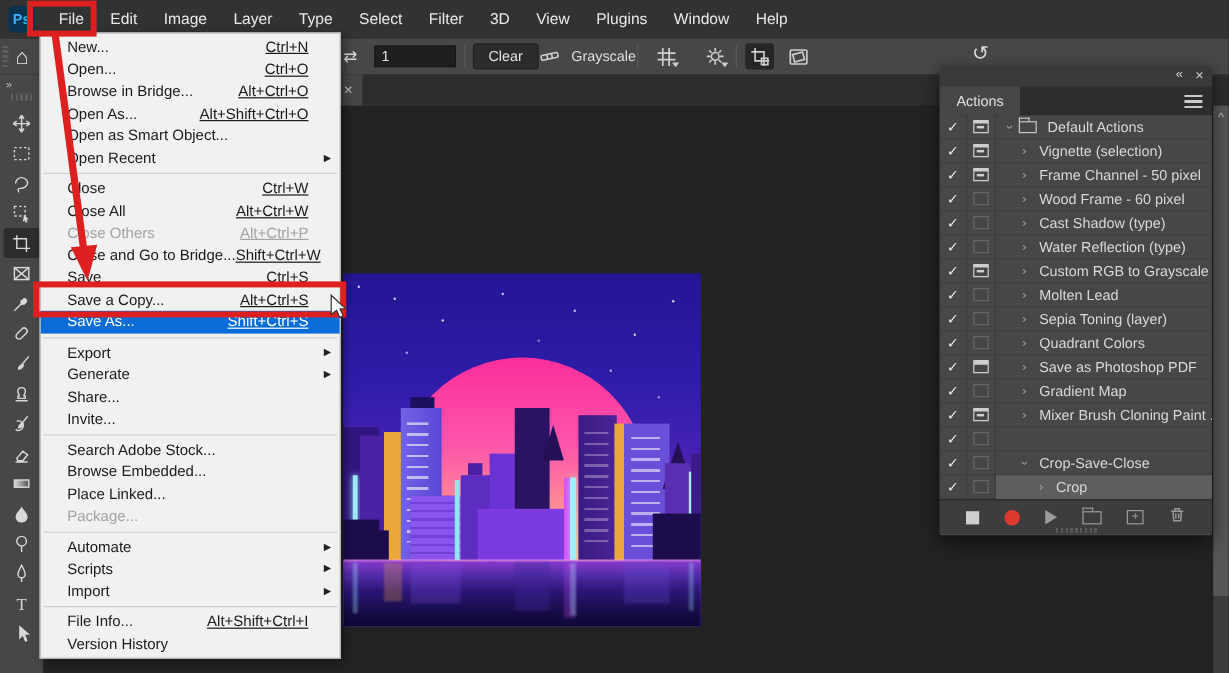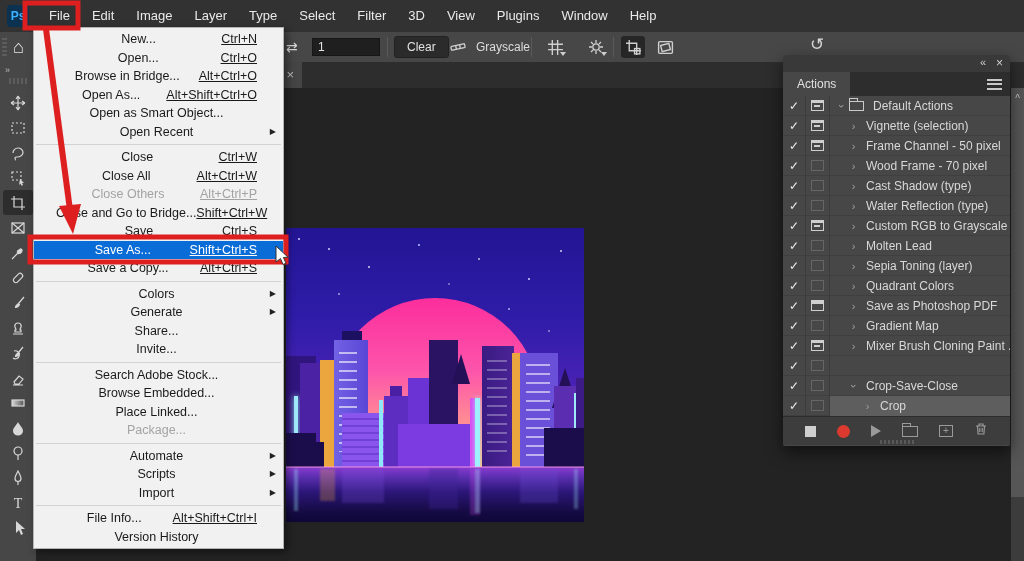--- a/index.html
+++ b/index.html
@@ -90,21 +90,21 @@
   .t-play{width:0;height:0;border-left:10px solid #9a9a9a;border-top:6px solid transparent;border-bottom:6px solid transparent;}
   .t-folder{width:16px;height:11px;border:1px solid #9a9a9a;position:relative;}
   .t-folder::before{content:"";position:absolute;left:-1px;top:-4px;width:7px;height:2px;border:1px solid #9a9a9a;border-bottom:none;}
   .t-new{width:14px;height:12px;border:1px solid #9a9a9a;color:#9a9a9a;font-size:10px;line-height:10px;text-align:center;}
   .t-trash svg{stroke:#9a9a9a;fill:none;stroke-width:1.2;}
   .ap-grip{position:absolute;bottom:1px;left:50%;transform:translateX(-50%);width:34px;height:4px;background:repeating-linear-gradient(90deg,#5a5a5a 0 2px,transparent 2px 4px);}
 
   
   .file-menu{position:absolute;left:33px;top:27px;width:251px;background:#f1f1f1;border:1px solid #b4b4b4;box-shadow:3px 3px 8px rgba(0,0,0,.45);z-index:40;padding:2px 0;}
   .mi{display:flex;align-items:center;height:18.5px;padding:0 26px 0 22px;position:relative;font-size:12.5px;color:#1a1a1a;cursor:default;}
-  .mi-label{flex:1;white-space:nowrap;text-align:center;}
+  .mi-label{flex:1;white-space:nowrap;}
   .mi-short{white-space:nowrap;text-decoration:underline;}
   .mi .sub{position:absolute;right:7px;top:4px;font-size:8px;color:#222;}
   .mi.disabled{color:#a3a3a3;}
   .mi.selected{background:#0a6cd6;color:#fff;}
   .menu-sep{height:7px;position:relative;}
   .menu-sep::after{content:"";position:absolute;left:2px;right:2px;top:3px;height:1px;background:#d2d2d2;}
 
   
   .annot{position:absolute;inset:0;z-index:60;pointer-events:none;}
 </style>
@@ -423,21 +423,21 @@
       </div>
 
       <div class="arow">
         <span class="col-check"><span class="check-mark">✓</span></span>
         <span class="col-dlg">
           <span class="dlg dlg-none"></span>
         </span>
         <span class="row-main ind-1">
           <span class="caret">›</span>
 
-          <span class="lbl">Wood Frame - 70 pixel</span>
+          <span class="lbl">Wood Frame - 60 pixel</span>
         </span>
       </div>
 
       <div class="arow">
         <span class="col-check"><span class="check-mark">✓</span></span>
         <span class="col-dlg">
           <span class="dlg dlg-none"></span>
         </span>
         <span class="row-main ind-1">
           <span class="caret">›</span>
@@ -649,37 +649,37 @@
       <span class="mi-short">Shift+Ctrl+W</span>
 
     </div>
 
     <div class="mi">
       <span class="mi-label">Save</span>
       <span class="mi-short">Ctrl+S</span>
 
     </div>
 
+    <div class="mi">
+      <span class="mi-label">Save a Copy...</span>
+      <span class="mi-short">Alt+Ctrl+S</span>
+
+    </div>
+
     <div class="mi selected">
       <span class="mi-label">Save As...</span>
       <span class="mi-short">Shift+Ctrl+S</span>
 
     </div>
 
-    <div class="mi">
-      <span class="mi-label">Save a Copy...</span>
-      <span class="mi-short">Alt+Ctrl+S</span>
-
-    </div>
-
 
     <div class="menu-sep"></div>
 
     <div class="mi">
-      <span class="mi-label">Colors</span>
+      <span class="mi-label">Export</span>
       <span class="mi-short"></span>
       <span class="sub">▶</span>
     </div>
 
     <div class="mi">
       <span class="mi-label">Generate</span>
       <span class="mi-short"></span>
       <span class="sub">▶</span>
     </div>
 

